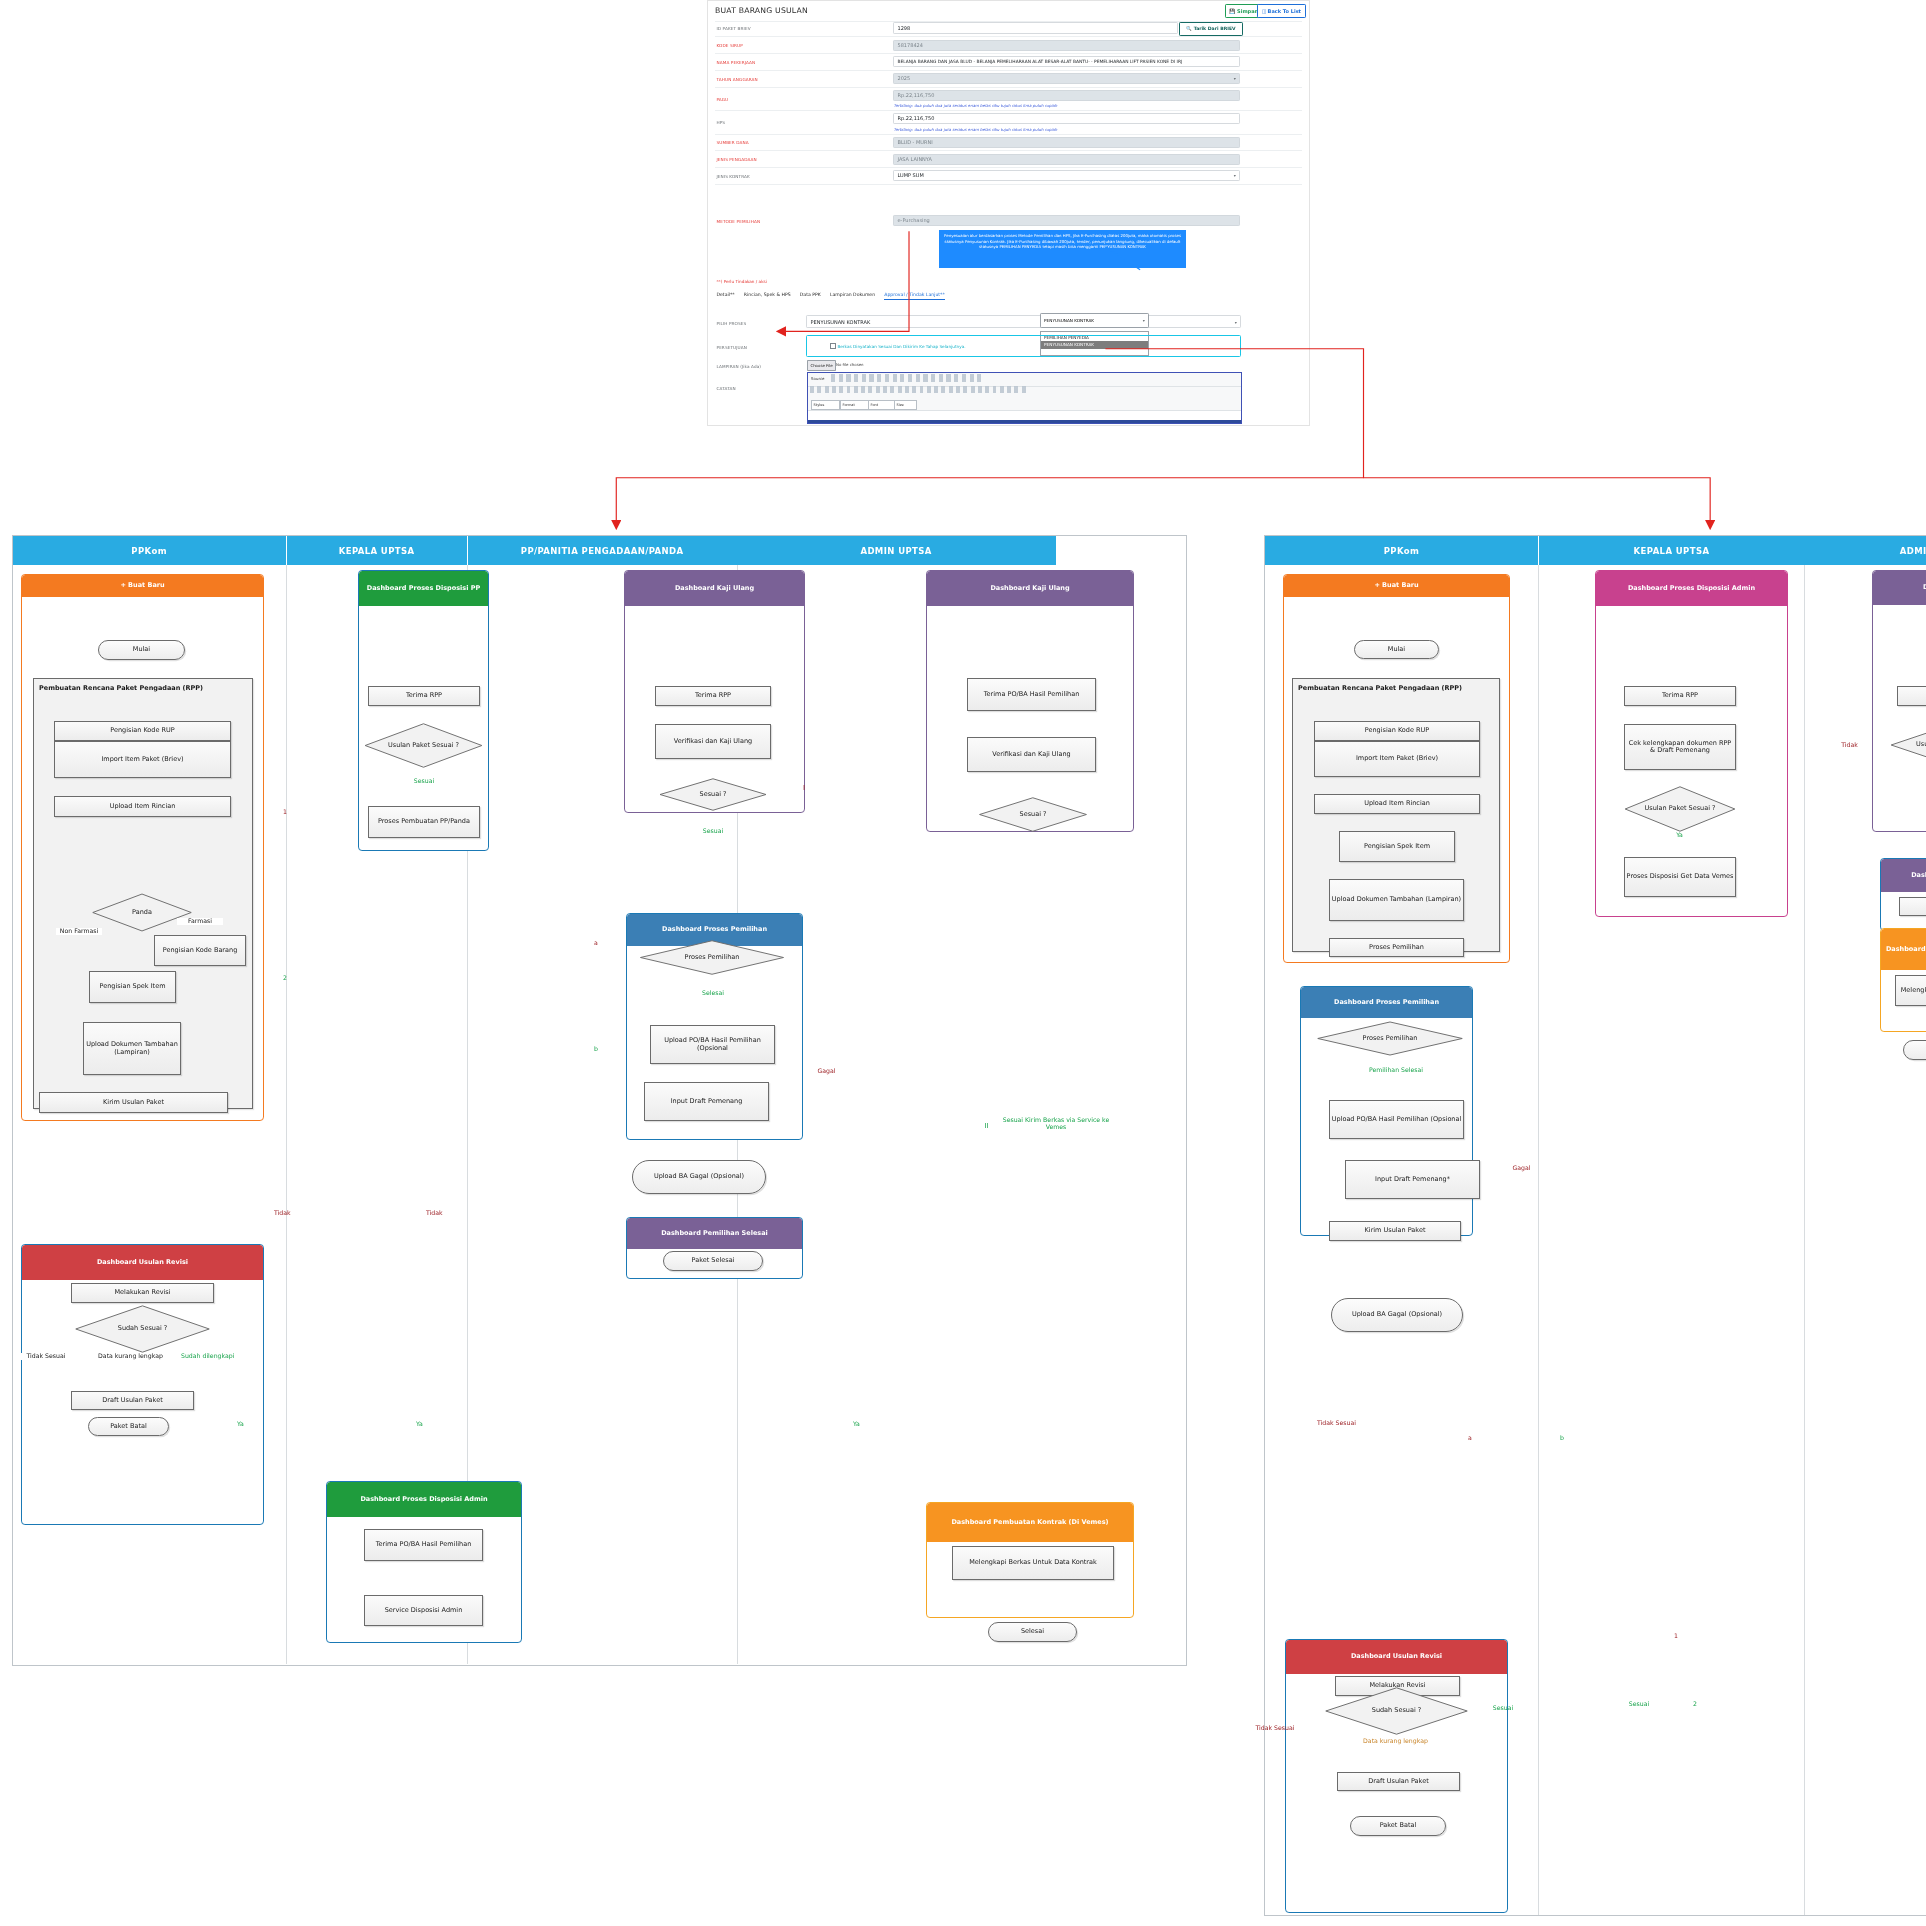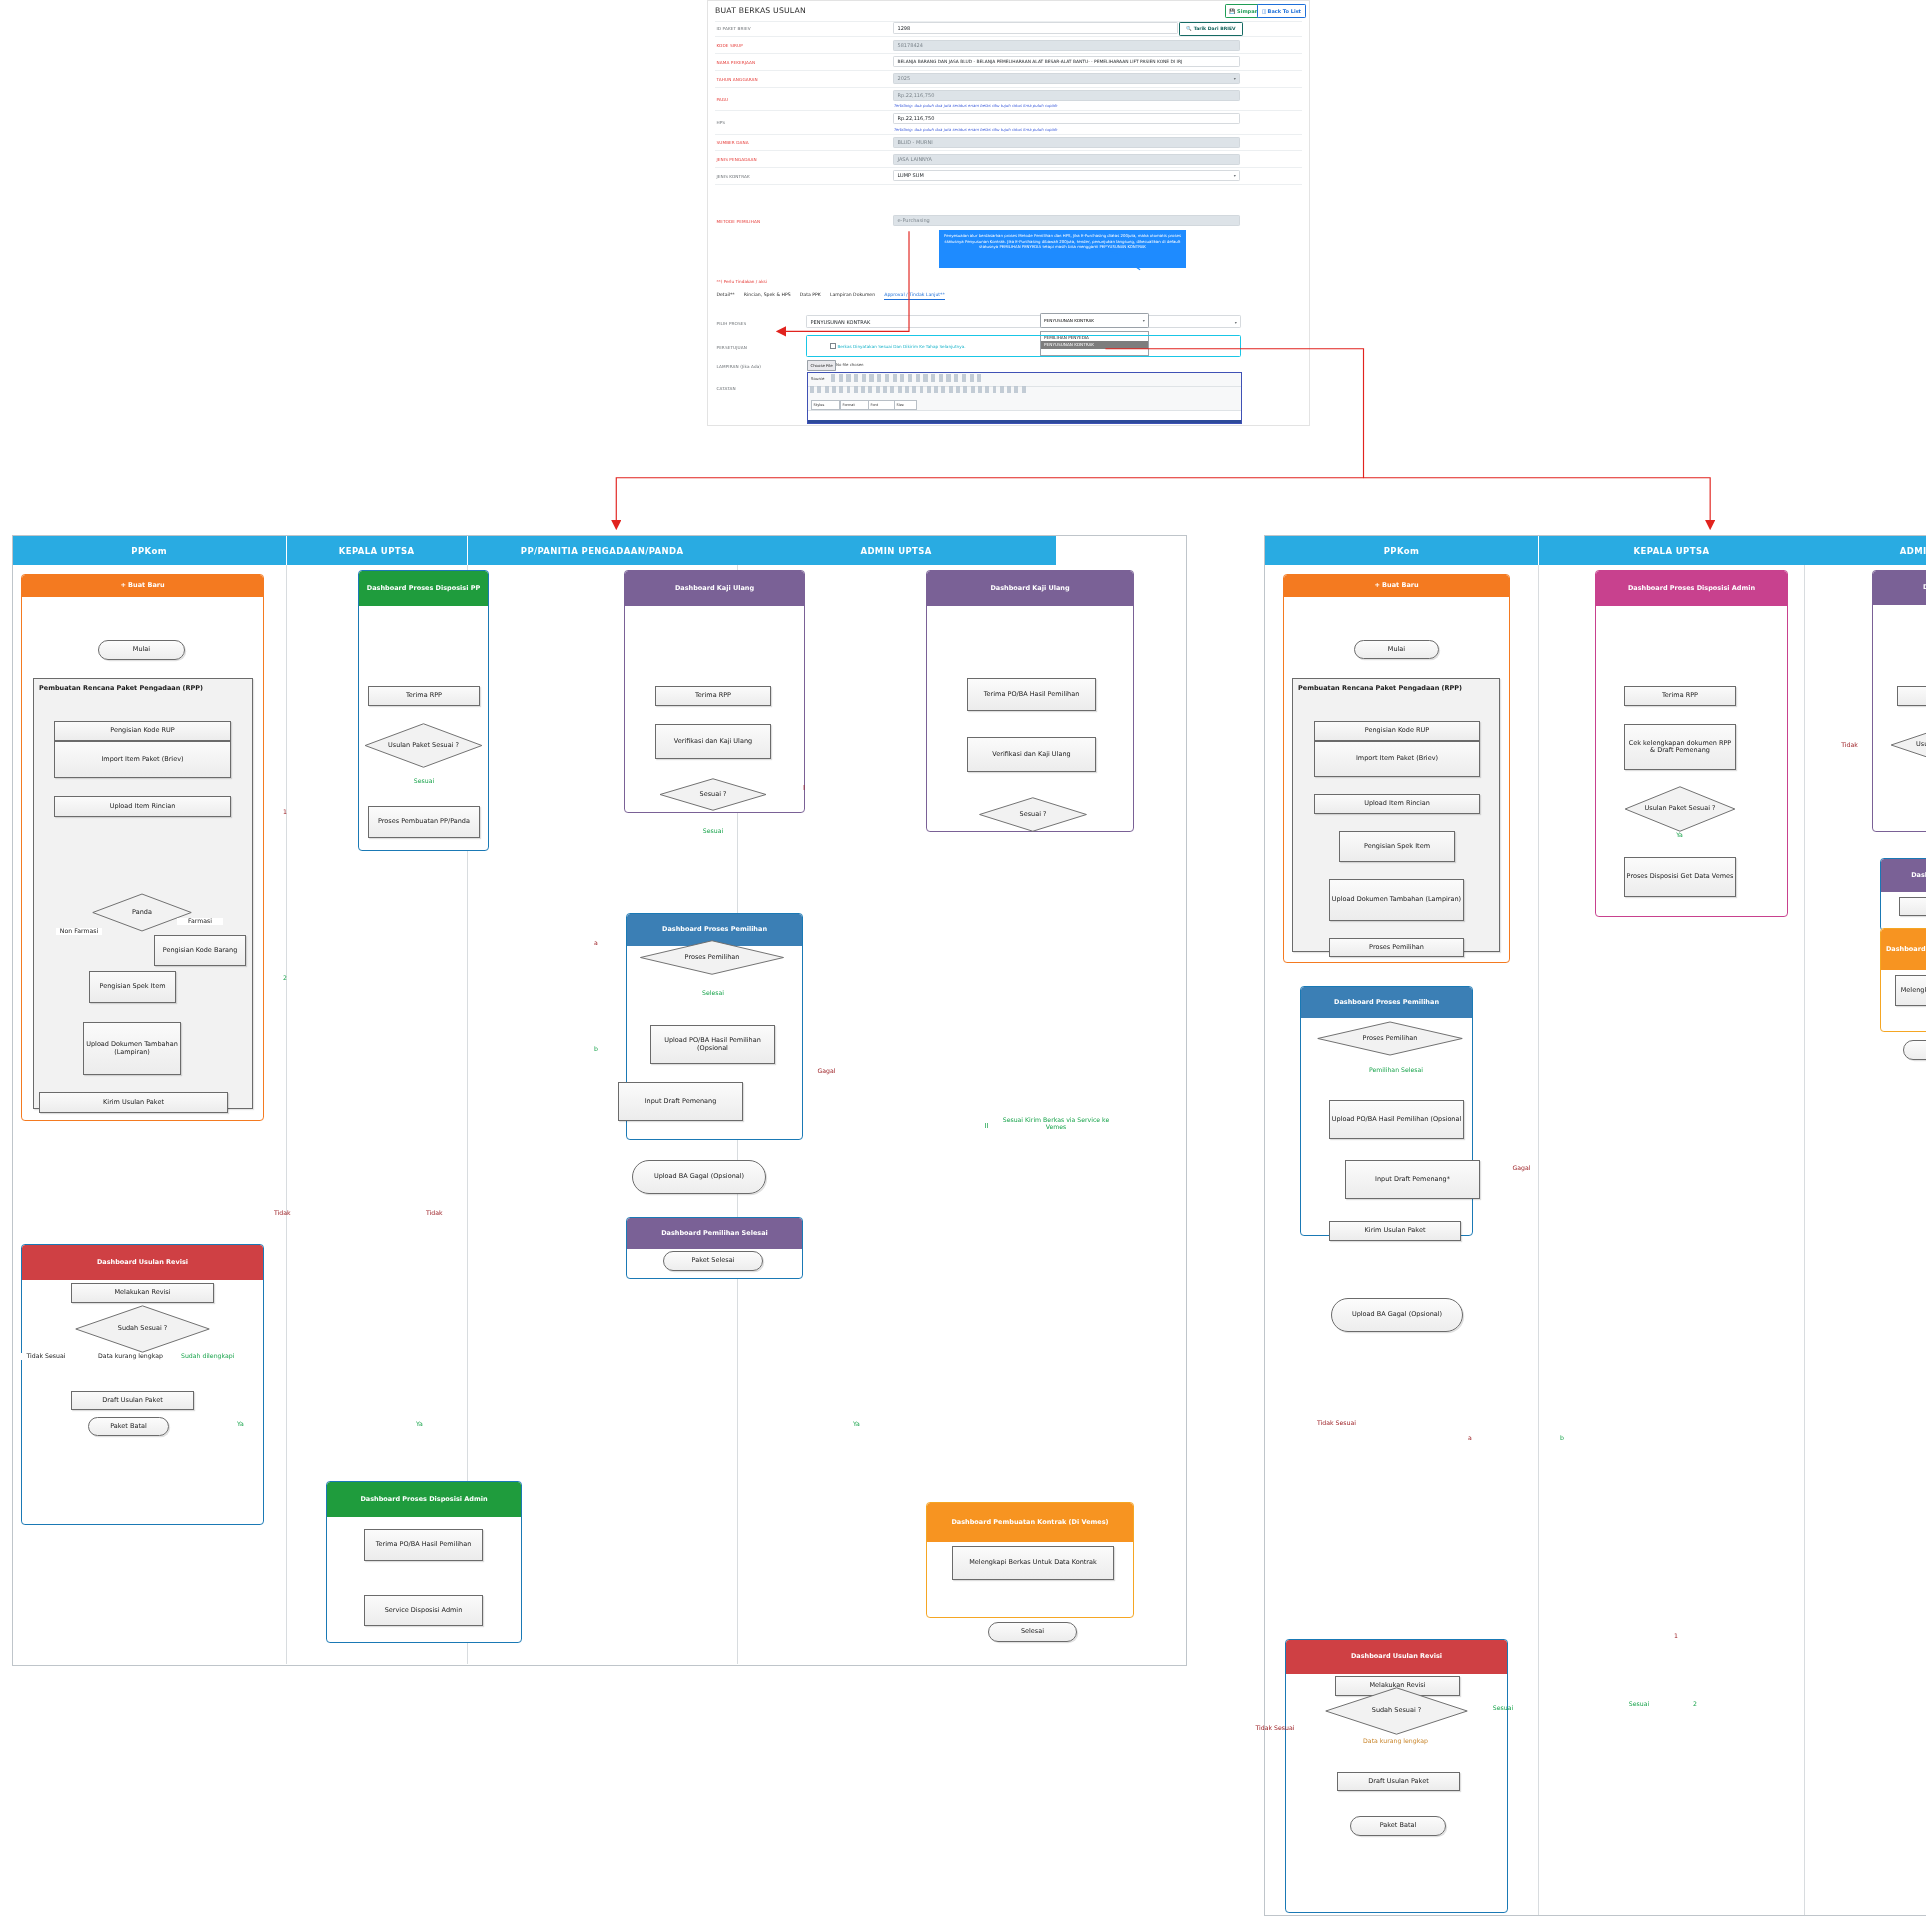--- a/index.html
+++ b/index.html
@@ -91,21 +91,21 @@
   .elbl.orange{color:#c8852b;}
 
   svg.ovl{position:absolute;left:0;top:0;overflow:visible;pointer-events:none;}
 </style>
 </head>
 <body>
 
 <div id="page">
 
   <div id="form-shot">
-    <div class="fs-title">BUAT BERKAS USULAN</div>
+    <div class="fs-title">BUAT BARANG USULAN</div>
     <div class="fs-btn simpan">
       <span style="margin-right:1.2px;">💾</span>
       <span>Simpan</span>
     </div>
     <div class="fs-btn back">
       <span style="margin-right:1.2px;">◫</span>
       <span>Back To List</span>
     </div>
     <div class="fs-row" style="top:20px;"></div>
 
@@ -452,21 +452,21 @@
   </div>
   <div class="dia" style="left:639px;top:940px;width:146px;height:35px;">
     <svg class="ovl" width="146" height="35" viewBox="0 0 380 92">
         <polygon points="190,2 378,46 190,90 2,46" fill="#f2f2f2" stroke="#6b6b6b" stroke-width="2.5"></polygon>
       </svg>
     <div class="txt">Proses Pemilihan</div>
   </div>
   <div class="elbl green" style="left:690px;top:990px;width:46px;">Selesai</div>
   <div class="elbl red" style="left:809px;top:1068px;width:35px;">Gagal</div>
   <div class="pbox" style="left:650px;top:1025px;width:125px;height:39px;">Upload PO/BA Hasil Pemilihan (Opsional</div>
-  <div class="pbox" style="left:618px;top:1082px;width:125px;height:39px;">Input Draft Pemenang</div>
+  <div class="pbox" style="left:644px;top:1082px;width:125px;height:39px;">Input Draft Pemenang</div>
   <div class="term" style="left:632px;top:1160px;width:134px;height:34px;">Upload BA Gagal (Opsional)</div>
 
   <div class="panel" style="left:626px;top:1217px;width:177px;height:62px;border:1px solid #1a79b5;background:#fff;">
     <div class="ttl" style="height:31px;background:#7a6196;">Dashboard Pemilihan Selesai</div>
   </div>
   <div class="term" style="left:663px;top:1251px;width:100px;height:20px;">Paket Selesai</div>
 
   <div class="panel" style="left:926px;top:570px;width:208px;height:262px;border:1px solid #7a6196;background:#fff;">
     <div class="ttl" style="height:35px;background:#7a6196;">Dashboard Kaji Ulang</div>
   </div>

